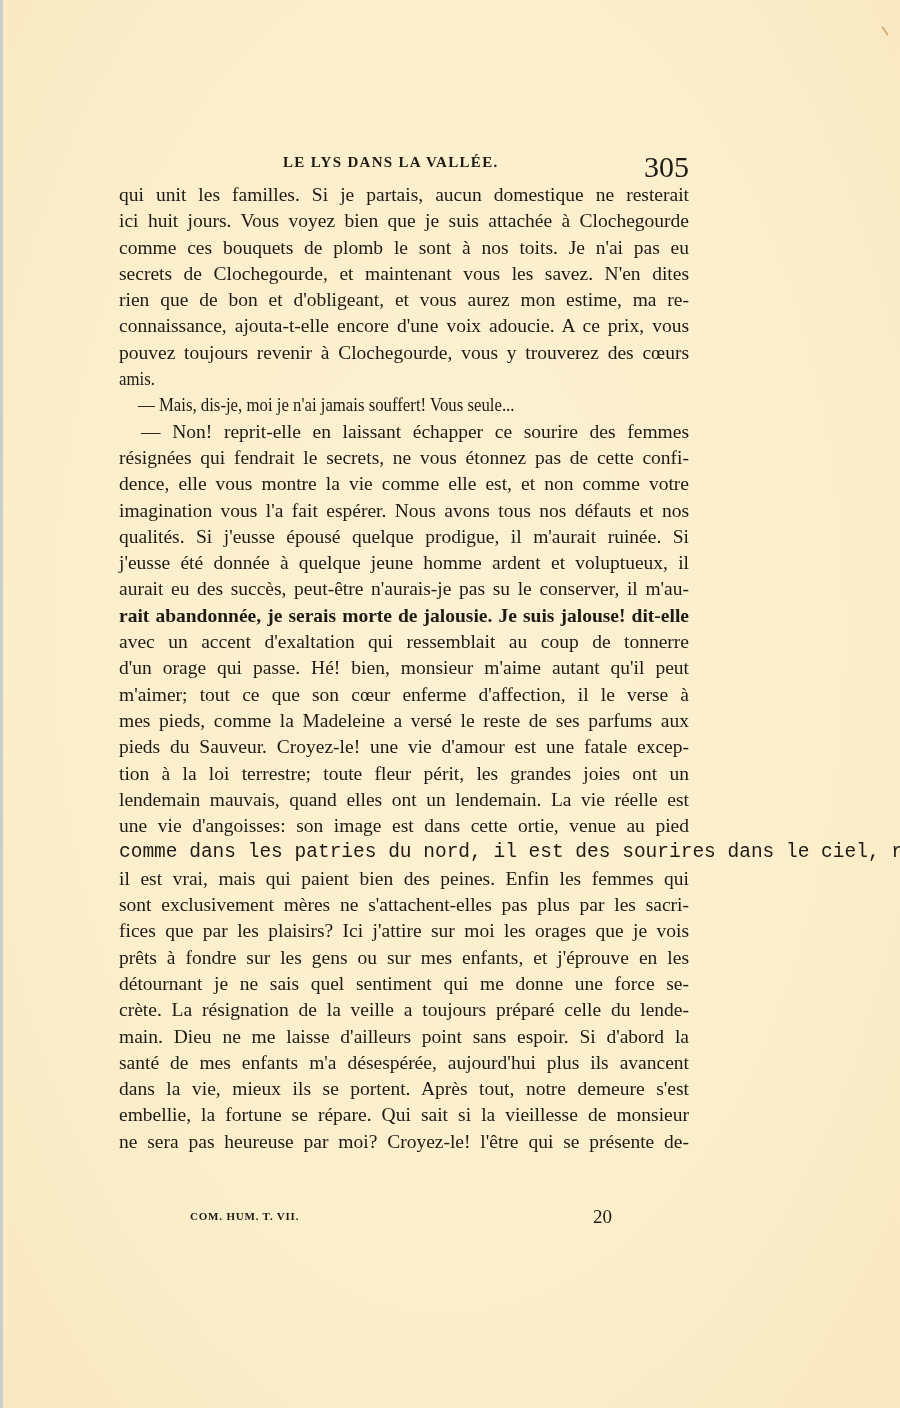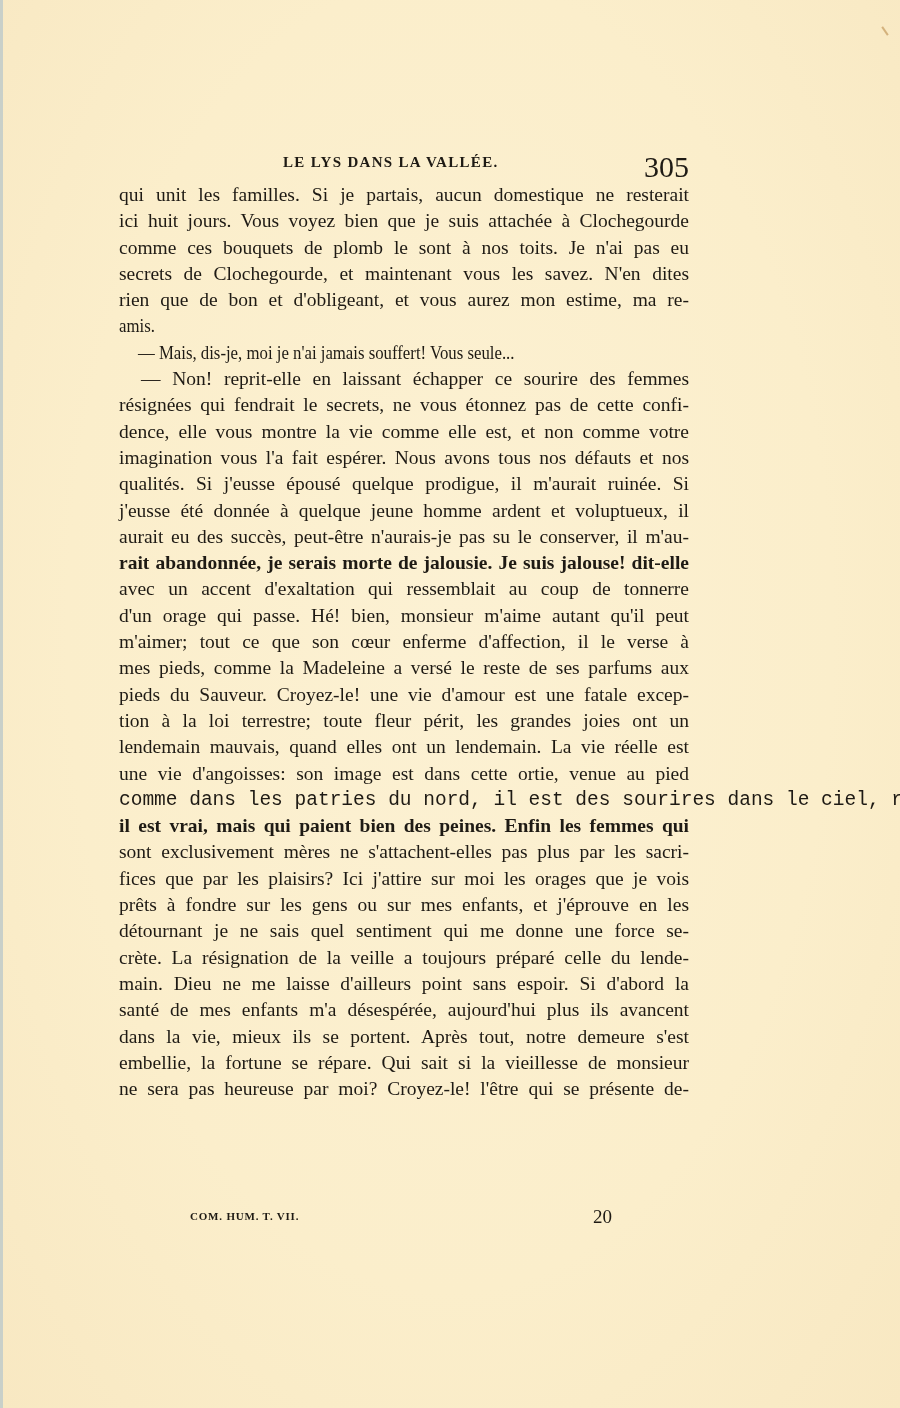--- a/index.html
+++ b/index.html
@@ -117,40 +117,42 @@
     <span class="running-title">LE LYS DANS LA VALLÉE.</span>
     <span class="page-number">305</span>
   </div>
 
   <div class="text-block" id="text-block">
       <div class="line" style="display: block; text-align-last: justify; text-align: justify; width: 570px;">qui unit les familles. Si je partais, aucun domestique ne resterait</div>
       <div class="line" style="display: block; text-align-last: justify; text-align: justify; width: 570px;">ici huit jours. Vous voyez bien que je suis attachée à Clochegourde</div>
       <div class="line" style="display: block; text-align-last: justify; text-align: justify; width: 570px;">comme ces bouquets de plomb le sont à nos toits. Je n'ai pas eu</div>
       <div class="line" style="display: block; text-align-last: justify; text-align: justify; width: 570px;">secrets de Clochegourde, et maintenant vous les savez. N'en dites</div>
       <div class="line" style="display: block; text-align-last: justify; text-align: justify; width: 570px;">rien que de bon et d'obligeant, et vous aurez mon estime, ma re-</div>
+      <div class="line" style="display: block; text-align-last: justify; text-align: justify; width: 570px;">connaissance, ajouta-t-elle encore d'une voix adoucie. A ce prix, vous</div>
+      <div class="line" style="display: block; text-align-last: justify; text-align: justify; width: 570px;">pouvez toujours revenir à Clochegourde, vous y trouverez des cœurs</div>
       <div class="line last" style="display: block; text-align-last: left; text-align: left; width: auto; transform: scaleX(0.86);">amis.</div>
       <div class="line indent last" style="display: block; text-align-last: left; text-align: left; width: auto; transform: scaleX(0.86);">— Mais, dis-je, moi je n'ai jamais souffert! Vous seule...</div>
       <div class="line indent" style="display: block; text-align-last: justify; text-align: justify; width: 570px;">— Non! reprit-elle en laissant échapper ce sourire des femmes</div>
       <div class="line" style="display: block; text-align-last: justify; text-align: justify; width: 570px;">résignées qui fendrait le secrets, ne vous étonnez pas de cette confi-</div>
       <div class="line" style="display: block; text-align-last: justify; text-align: justify; width: 570px;">dence, elle vous montre la vie comme elle est, et non comme votre</div>
       <div class="line" style="display: block; text-align-last: justify; text-align: justify; width: 570px;">imagination vous l'a fait espérer. Nous avons tous nos défauts et nos</div>
       <div class="line" style="display: block; text-align-last: justify; text-align: justify; width: 570px;">qualités. Si j'eusse épousé quelque prodigue, il m'aurait ruinée. Si</div>
       <div class="line" style="display: block; text-align-last: justify; text-align: justify; width: 570px;">j'eusse été donnée à quelque jeune homme ardent et voluptueux, il</div>
       <div class="line" style="display: block; text-align-last: justify; text-align: justify; width: 570px;">aurait eu des succès, peut-être n'aurais-je pas su le conserver, il m'au-</div>
       <div class="line" style="display: block; text-align-last: justify; text-align: justify; width: 570px; font-weight: bold;">rait abandonnée, je serais morte de jalousie. Je suis jalouse! dit-elle</div>
       <div class="line" style="display: block; text-align-last: justify; text-align: justify; width: 570px;">avec un accent d'exaltation qui ressemblait au coup de tonnerre</div>
       <div class="line" style="display: block; text-align-last: justify; text-align: justify; width: 570px;">d'un orage qui passe. Hé! bien, monsieur m'aime autant qu'il peut</div>
       <div class="line" style="display: block; text-align-last: justify; text-align: justify; width: 570px;">m'aimer; tout ce que son cœur enferme d'affection, il le verse à</div>
       <div class="line" style="display: block; text-align-last: justify; text-align: justify; width: 570px;">mes pieds, comme la Madeleine a versé le reste de ses parfums aux</div>
       <div class="line" style="display: block; text-align-last: justify; text-align: justify; width: 570px;">pieds du Sauveur. Croyez-le! une vie d'amour est une fatale excep-</div>
       <div class="line" style="display: block; text-align-last: justify; text-align: justify; width: 570px;">tion à la loi terrestre; toute fleur périt, les grandes joies ont un</div>
       <div class="line" style="display: block; text-align-last: justify; text-align: justify; width: 570px;">lendemain mauvais, quand elles ont un lendemain. La vie réelle est</div>
       <div class="line" style="display: block; text-align-last: justify; text-align: justify; width: 570px;">une vie d'angoisses: son image est dans cette ortie, venue au pied</div>
       <div class="line" style="display: block; text-align-last: justify; text-align: justify; width: 570px; font-family: Liberation Mono, monospace;">comme dans les patries du nord, il est des sourires dans le ciel, rares</div>
-      <div class="line" style="display: block; text-align-last: justify; text-align: justify; width: 570px; font-weight: bold;">il est vrai, mais qui paient bien des peines. Enfin les femmes qui</div>
+      <div class="line" style="display: block; text-align-last: justify; text-align: justify; width: 570px;">il est vrai, mais qui paient bien des peines. Enfin les femmes qui</div>
       <div class="line" style="display: block; text-align-last: justify; text-align: justify; width: 570px;">sont exclusivement mères ne s'attachent-elles pas plus par les sacri-</div>
       <div class="line" style="display: block; text-align-last: justify; text-align: justify; width: 570px;">fices que par les plaisirs? Ici j'attire sur moi les orages que je vois</div>
       <div class="line" style="display: block; text-align-last: justify; text-align: justify; width: 570px;">prêts à fondre sur les gens ou sur mes enfants, et j'éprouve en les</div>
       <div class="line" style="display: block; text-align-last: justify; text-align: justify; width: 570px;">détournant je ne sais quel sentiment qui me donne une force se-</div>
       <div class="line" style="display: block; text-align-last: justify; text-align: justify; width: 570px;">crète. La résignation de la veille a toujours préparé celle du lende-</div>
       <div class="line" style="display: block; text-align-last: justify; text-align: justify; width: 570px;">main. Dieu ne me laisse d'ailleurs point sans espoir. Si d'abord la</div>
       <div class="line" style="display: block; text-align-last: justify; text-align: justify; width: 570px;">santé de mes enfants m'a désespérée, aujourd'hui plus ils avancent</div>
       <div class="line" style="display: block; text-align-last: justify; text-align: justify; width: 570px;">dans la vie, mieux ils se portent. Après tout, notre demeure s'est</div>
       <div class="line" style="display: block; text-align-last: justify; text-align: justify; width: 570px;">embellie, la fortune se répare. Qui sait si la vieillesse de monsieur</div>
       <div class="line" style="display: block; text-align-last: justify; text-align: justify; width: 570px;">ne sera pas heureuse par moi? Croyez-le! l'être qui se présente de-</div>

